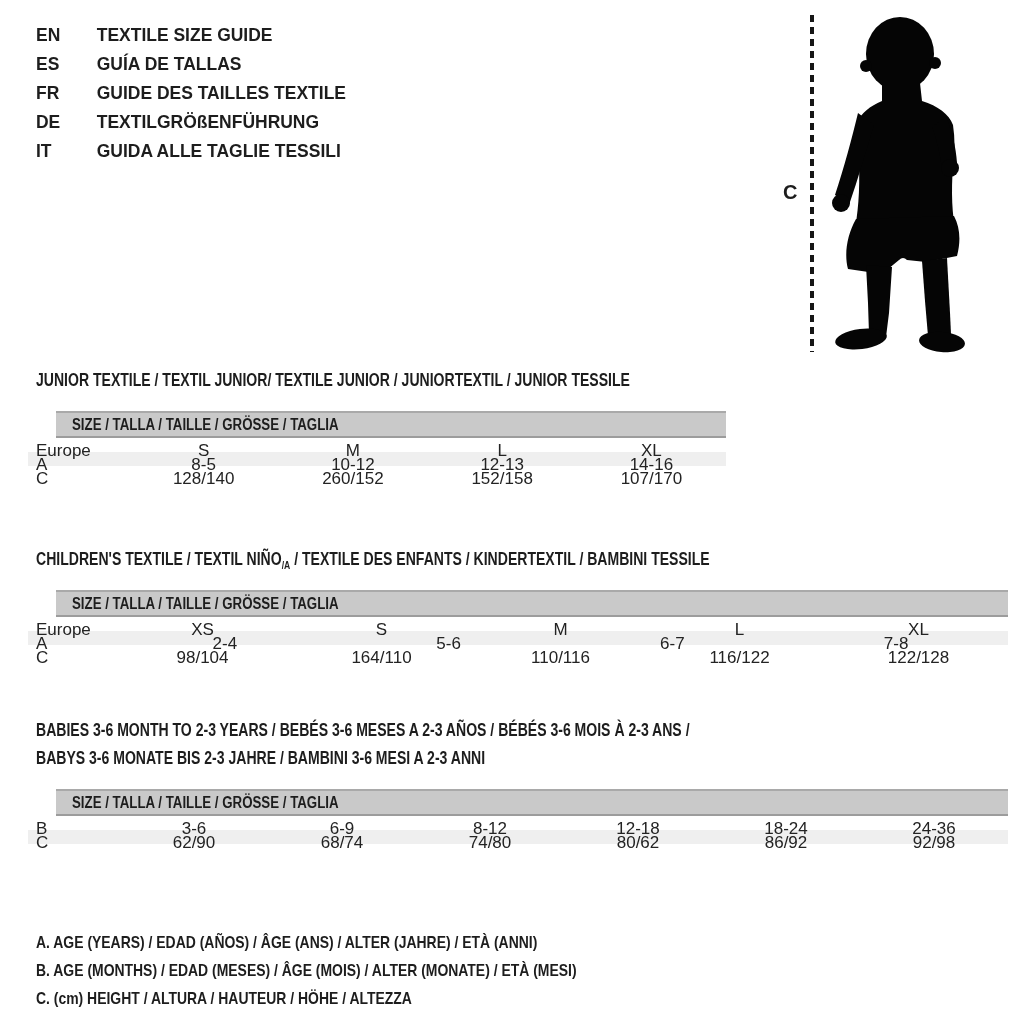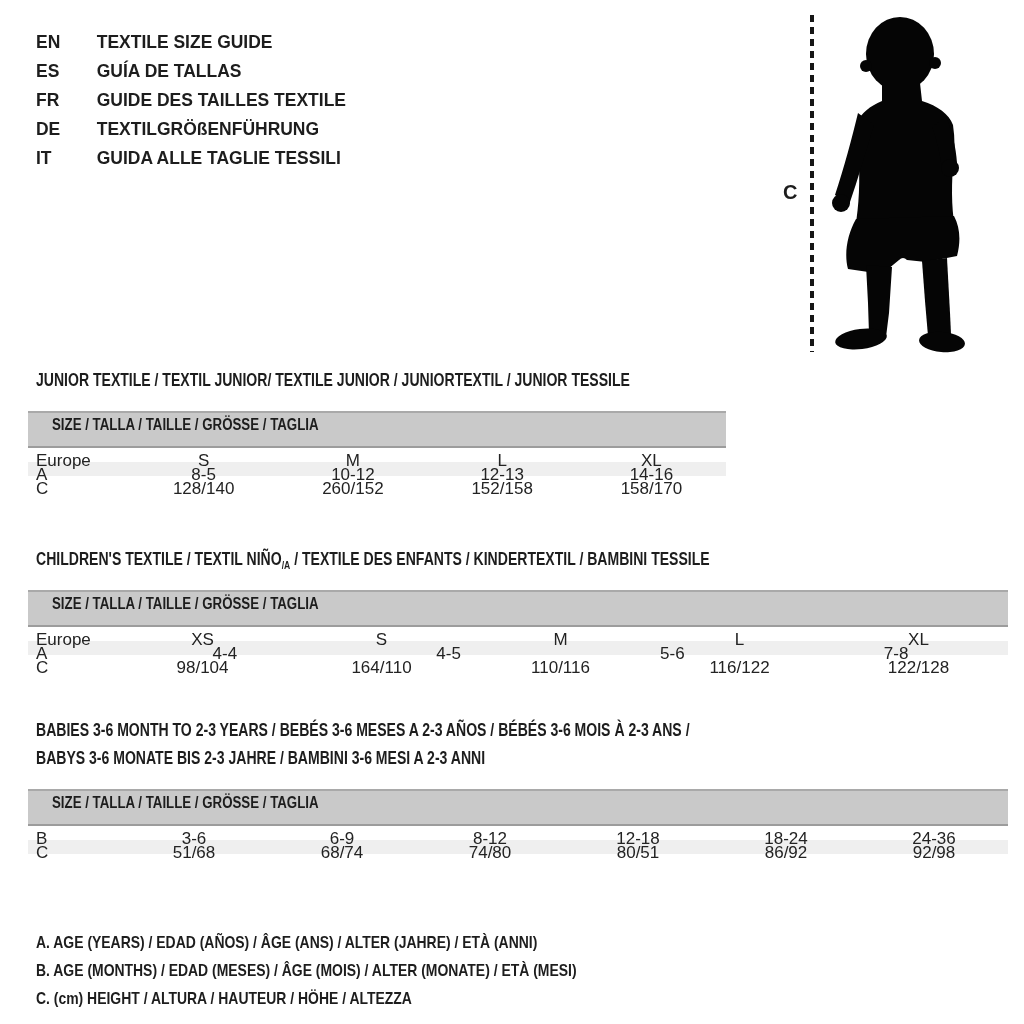--- a/index.html
+++ b/index.html
@@ -6,21 +6,21 @@
   html,body { width:1024px; height:1024px; }
   body {
     position:relative;
     background:#ffffff;
     font-family:"Liberation Sans", sans-serif;
     color:#1d1d1d;
     overflow:hidden;
   }
 
   
-  .lang-block { position:absolute; left:36px; top:27px; }
+  .lang-block { position:absolute; left:36px; top:20px; }
   .lang-row {
     display:flex;
     font-size:19px; font-weight:bold; line-height:29px;
     white-space:nowrap;
     transform:scaleX(0.92); transform-origin:0 0;
   }
   .lang-code { width:66px; }
 
   
   .figure-c-label { position:absolute; left:783px; top:181px; font-size:20px; font-weight:bold; }
@@ -39,26 +39,27 @@
   }
   .sub-part { font-size:11px; position:relative; top:4px; }
 
   
   .size-table { position:absolute; left:28px; }
   .tbl-junior   { top:411px; width:698px; }
   .tbl-children { top:590px; width:980px; }
   .tbl-babies   { top:789px; width:980px; }
 
   .band {
-    height:37px; line-height:23px;
+    height:27px; line-height:23px;
     background:#c9c9c9;
     border-top:2px solid #a9a9a9;
     border-bottom:2px solid #9c9c9c;
-    padding-left:24px;
+    padding-left:16px;
     overflow:hidden;
+    margin-left:28px;
   }
   .band-text {
     display:inline-block; font-size:16px; font-weight:bold; white-space:nowrap;
     transform:scaleX(0.83); transform-origin:0 50%;
   }
   .trow { display:flex; height:14px; line-height:26px; font-size:17px; color:#232323; }
   .trow.shaded { background:#efefef; }
   .tlabel { padding-left:8px; }
   .tbl-junior   .tlabel { width:101px; }
   .tbl-children .tlabel { width:85px; }
@@ -135,44 +136,44 @@
     <div class="tcell">8-5</div>
     <div class="tcell">10-12</div>
     <div class="tcell">12-13</div>
     <div class="tcell">14-16</div>
   </div>
   <div class="trow">
     <div class="tlabel">C</div>
     <div class="tcell">128/140</div>
     <div class="tcell">260/152</div>
     <div class="tcell">152/158</div>
-    <div class="tcell">158/170</div>
+    <div class="tcell">107/170</div>
   </div>
 </div>
 
 <div class="sec-title" style="top:548px;">
   <span>CHILDREN'S TEXTILE / TEXTIL NIÑO</span><span class="sub-part">/A</span><span> / TEXTILE DES ENFANTS / KINDERTEXTIL / BAMBINI TESSILE</span>
 </div>
 <div class="size-table tbl-children">
   <div class="band">
     <span class="band-text">SIZE / TALLA / TAILLE / GRÖSSE / TAGLIA</span>
   </div>
   <div class="trow">
     <div class="tlabel">Europe</div>
     <div class="tcell">XS</div>
     <div class="tcell">S</div>
     <div class="tcell">M</div>
     <div class="tcell">L</div>
     <div class="tcell">XL</div>
   </div>
   <div class="trow shaded">
     <div class="tlabel">A</div>
-    <div class="tcell">4-4</div>
-    <div class="tcell">4-5</div>
+    <div class="tcell">2-4</div>
     <div class="tcell">5-6</div>
+    <div class="tcell">6-7</div>
     <div class="tcell">7-8</div>
   </div>
   <div class="trow">
     <div class="tlabel">C</div>
     <div class="tcell">98/104</div>
     <div class="tcell">164/110</div>
     <div class="tcell">110/116</div>
     <div class="tcell">116/122</div>
     <div class="tcell">122/128</div>
   </div>
@@ -188,24 +189,24 @@
     <div class="tlabel">B</div>
     <div class="tcell">3-6</div>
     <div class="tcell">6-9</div>
     <div class="tcell">8-12</div>
     <div class="tcell">12-18</div>
     <div class="tcell">18-24</div>
     <div class="tcell">24-36</div>
   </div>
   <div class="trow shaded">
     <div class="tlabel">C</div>
-    <div class="tcell">51/68</div>
+    <div class="tcell">62/90</div>
     <div class="tcell">68/74</div>
     <div class="tcell">74/80</div>
-    <div class="tcell">80/51</div>
+    <div class="tcell">80/62</div>
     <div class="tcell">86/92</div>
     <div class="tcell">92/98</div>
   </div>
 </div>
 
 <div class="legend">
   <div class="legend-line">A. AGE (YEARS) / EDAD (AÑOS) / ÂGE (ANS) / ALTER (JAHRE) / ETÀ (ANNI)</div>
   <div class="legend-line">B. AGE (MONTHS) / EDAD (MESES) / ÂGE (MOIS) / ALTER (MONATE) / ETÀ (MESI)</div>
   <div class="legend-line">C. (cm) HEIGHT / ALTURA / HAUTEUR / HÖHE / ALTEZZA</div>
 </div>

